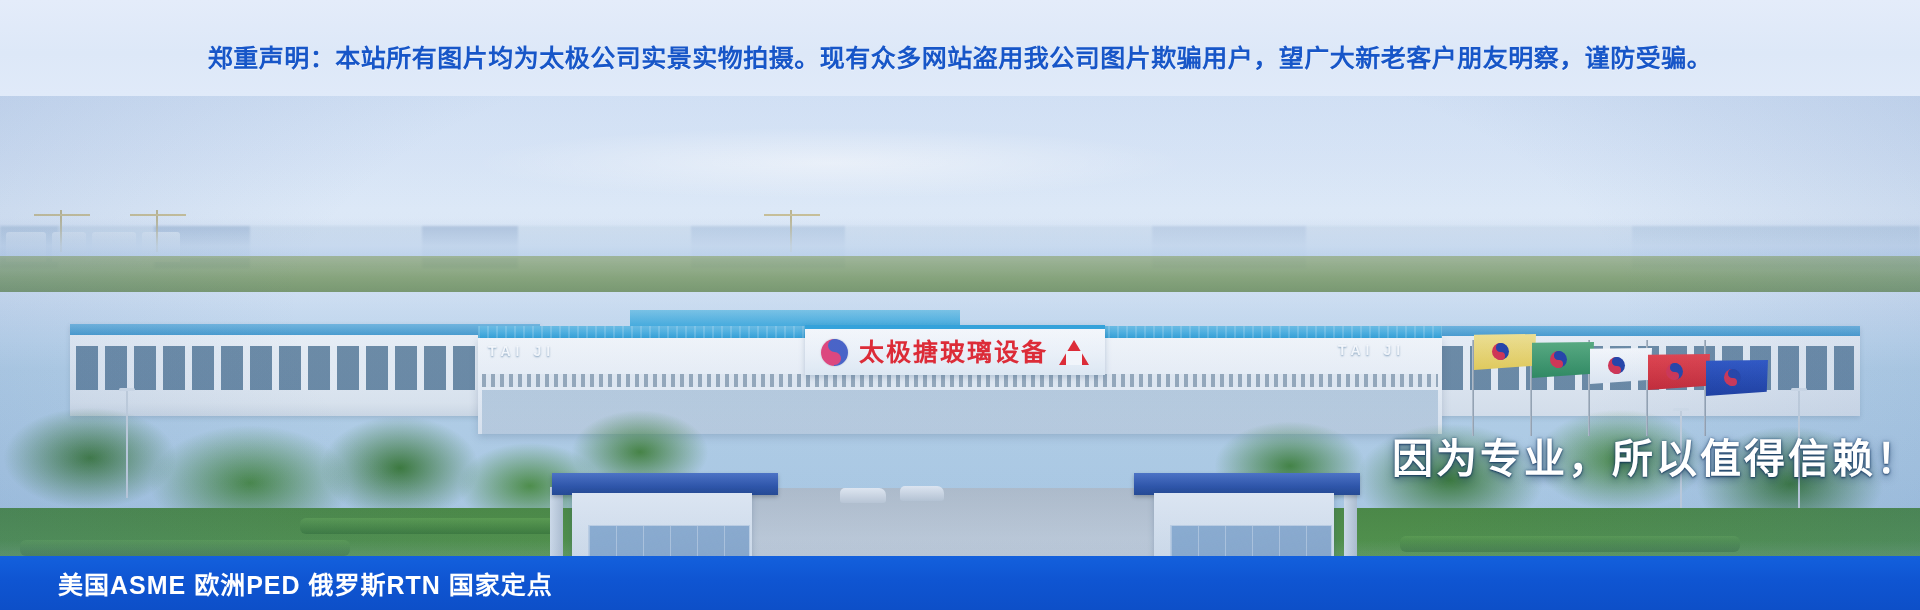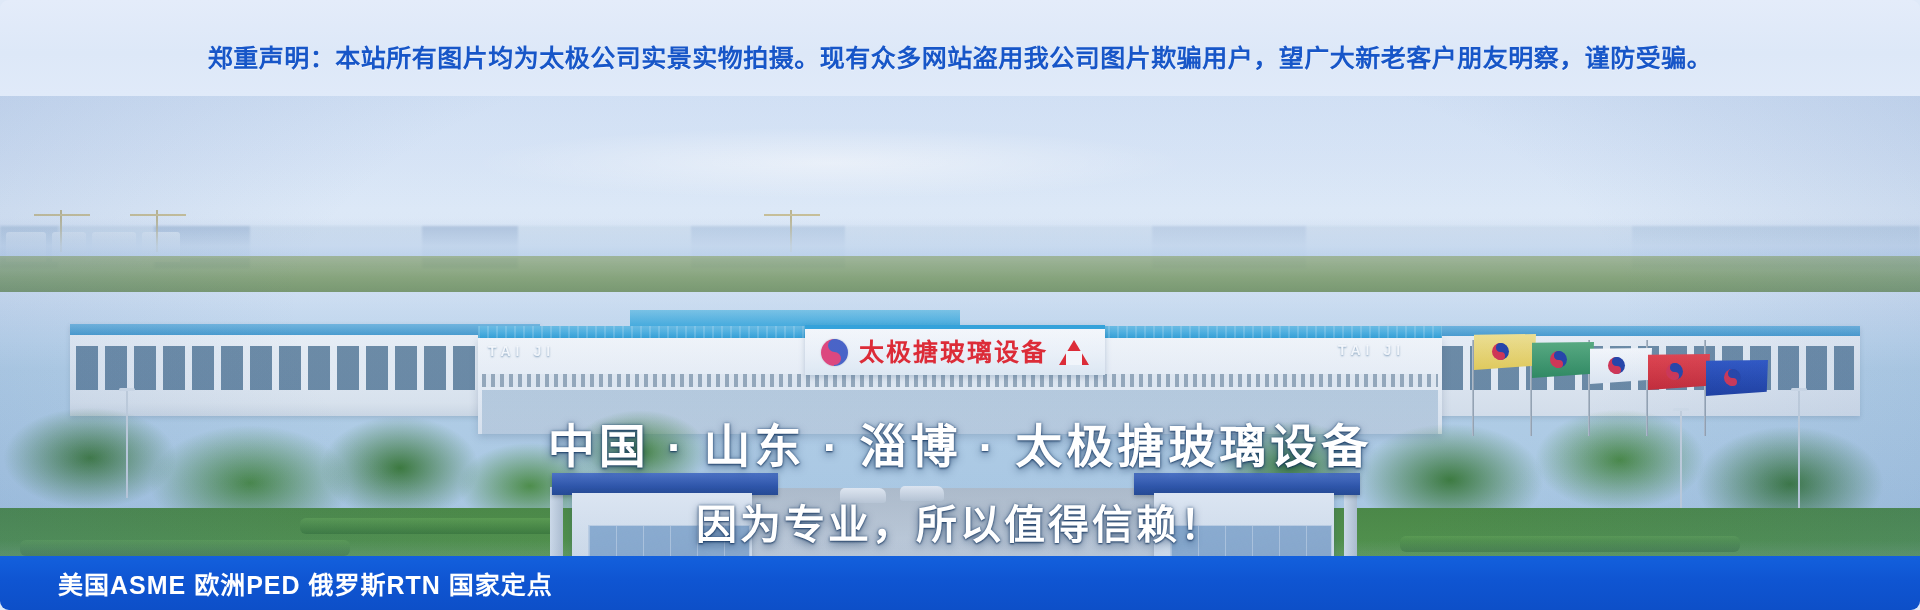--- a/index.html
+++ b/index.html
@@ -2,21 +2,21 @@
 <html lang="zh-CN"><head>
 <meta charset="utf-8">
 <title>太极搪玻璃设备</title>
 <style>
   html,body{margin:0;padding:0;}
   body{
     width:1920px;height:610px;overflow:hidden;
     font-family:"Liberation Sans","DejaVu Sans",sans-serif;
     background:#dfe9f8;
   }
-  .stage{position:relative;width:1920px;height:610px;overflow:hidden;border-radius:9px;}
+  .stage{position:relative;width:1920px;height:610px;overflow:hidden;}
 
   
   .notice-bar{
     position:absolute;left:0;top:0;width:1920px;height:96px;
     background:linear-gradient(180deg,#e4ecfa 0%,#dde8f8 55%,#e0eaf9 100%);
     display:flex;align-items:center;justify-content:center;
     z-index:40;
   }
   .notice-text{
     font-size:25px;font-weight:bold;color:#1756c8;
@@ -268,22 +268,23 @@
     position:absolute;left:0;top:330px;width:1920px;text-align:center;z-index:30;
     pointer-events:none;
   }
   .headline .l1{
     font-size:47px;font-weight:bold;color:#ffffff;letter-spacing:4px;
     line-height:1.25;
     text-shadow:0 0 3px rgba(20,60,110,.6),0 3px 8px rgba(10,40,80,.55),0 1px 2px rgba(10,40,80,.75);
   }
   .headline .l2{
     font-size:41px;font-weight:bold;color:#ffffff;letter-spacing:3px;
-    line-height:1.25;margin-top:23px;
+    line-height:1.25;margin-top:16px;
     text-shadow:0 0 3px rgba(20,60,110,.6),0 3px 8px rgba(10,40,80,.55),0 1px 2px rgba(10,40,80,.75);
+    text-align:right;
   }
 
   
   .wash{
     position:absolute;left:0;top:0;width:1920px;height:468px;
     background:linear-gradient(180deg,rgba(80,130,200,.10) 0%,rgba(70,120,195,.06) 45%,rgba(60,110,190,.12) 100%);
     pointer-events:none;z-index:20;
   }
   .vign{
     position:absolute;left:0;top:0;width:1920px;height:468px;z-index:21;pointer-events:none;
@@ -411,21 +412,20 @@
     <div class="car" style="left:900px;top:398px;width:44px;height:15px;background:linear-gradient(180deg,#eef2f6,#c2ccd6);"></div>
 
     <div class="lamp" style="left:126px;top:300px;height:110px;"></div>
     <div class="lamp" style="left:1798px;top:300px;height:120px;"></div>
     <div class="lamp" style="left:1680px;top:320px;height:100px;"></div>
 
     <div class="wash"></div>
     <div class="vign"></div>
 
     <div class="headline">
-      <div class="l1">中国 · 山东 · 淄博 · 太极搪玻璃设备</div>
       <div class="l2">因为专业，所以值得信赖！</div>
     </div>
   </div>
 
   <div class="bottom-bar">
     <div class="bb-left">美国ASME  欧洲PED 俄罗斯RTN 国家定点</div>
   </div>
 
 </div>
 

